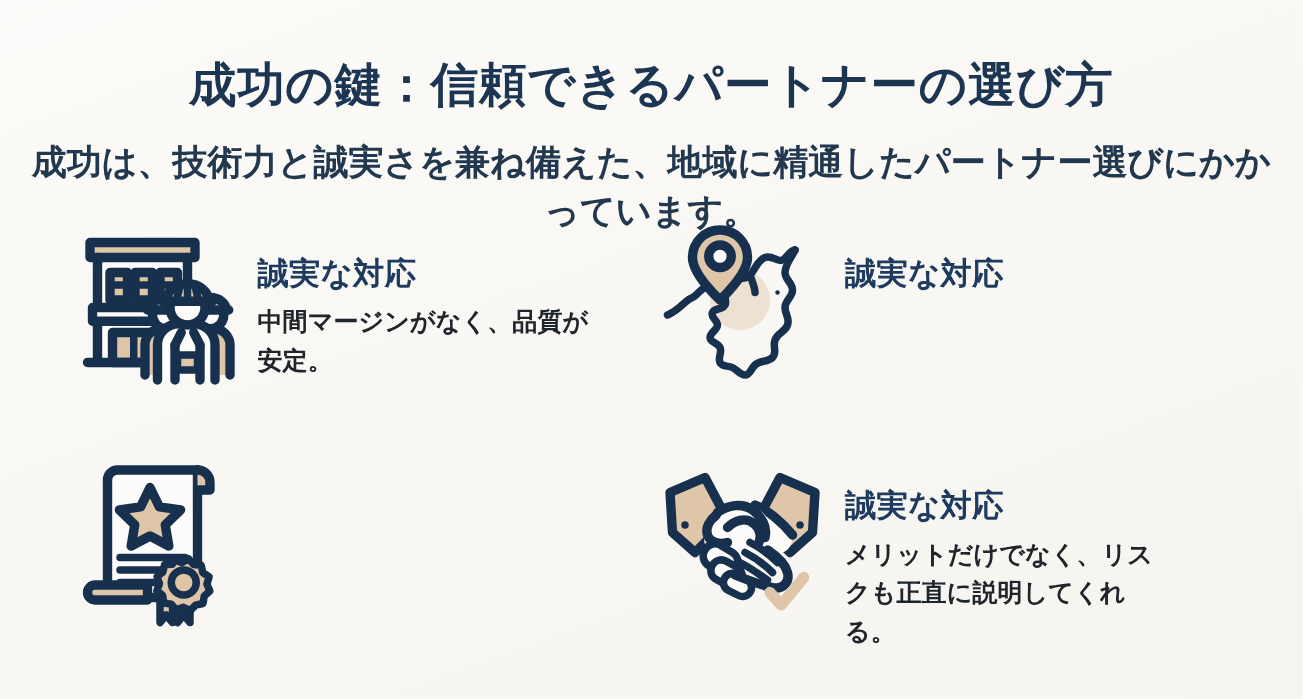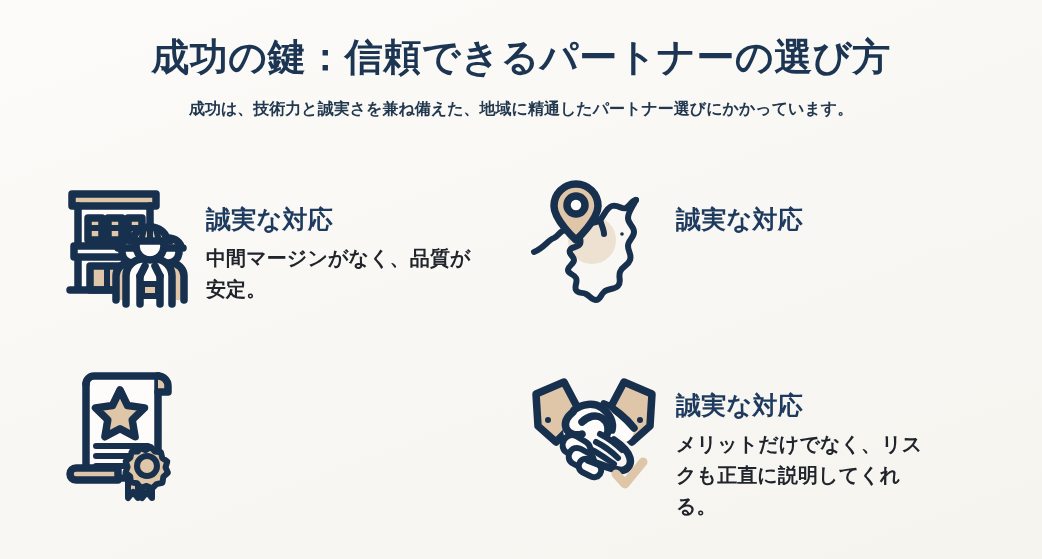--- a/index.html
+++ b/index.html
@@ -14,39 +14,39 @@
     background: #faf9f6;
     font-family: "Liberation Sans", "DejaVu Sans", sans-serif;
     -webkit-font-smoothing: antialiased;
   }
   .slide {
     position: relative;
     width: 1042px;
     height: 559px;
     box-sizing: border-box;
     background: linear-gradient(160deg, #fcfbf9 0%, #f8f7f3 55%, #f6f4ef 100%);
-    padding: 0;
+    padding: 12px;
   }
 
   
   .header {
     padding-top: 34px;
     text-align: center;
   }
   .page-title {
     margin: 0;
     font-size: 38px;
     font-weight: 700;
     letter-spacing: 0.5px;
     color: #1c3553;
     line-height: 1.25;
   }
   .page-subtitle {
     margin: 16px 0 0 0;
-    font-size: 16px;
+    font-size: 28px;
     font-weight: 700;
     color: #22384f;
     line-height: 1.4;
   }
 
   
   .features {
     position: absolute;
     left: 60px;
     top: 178px;

